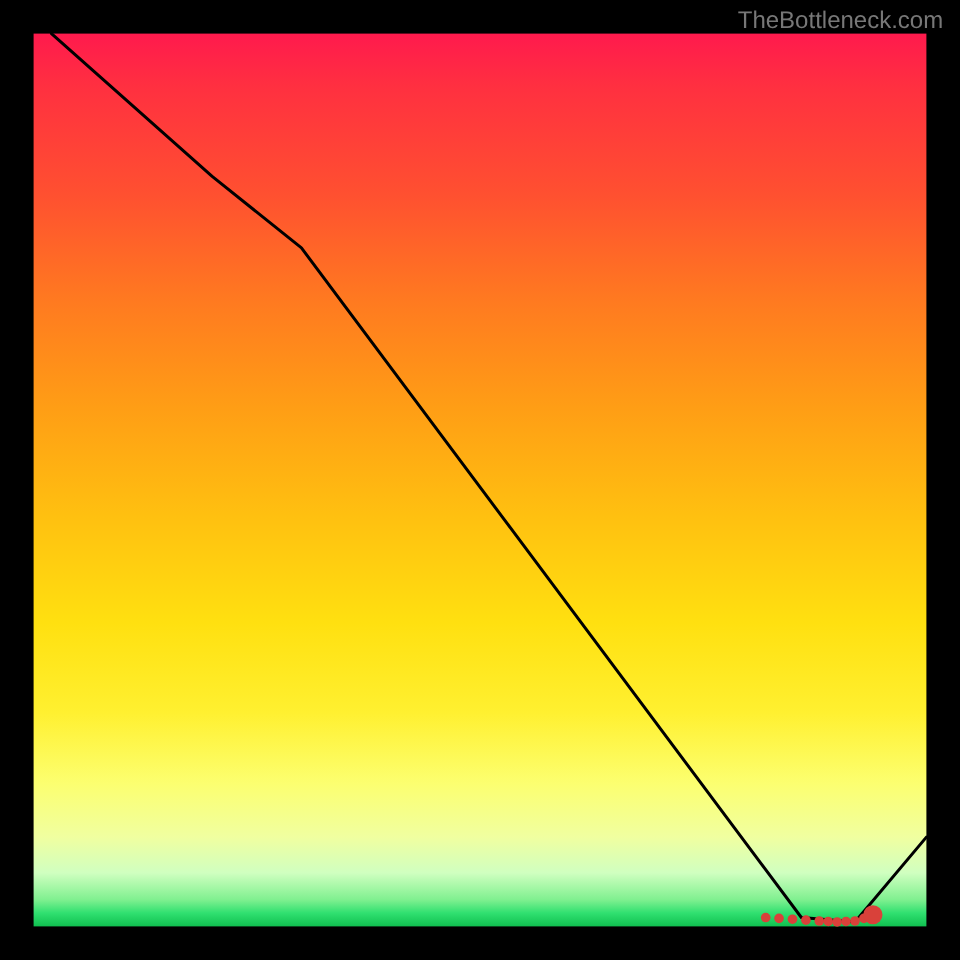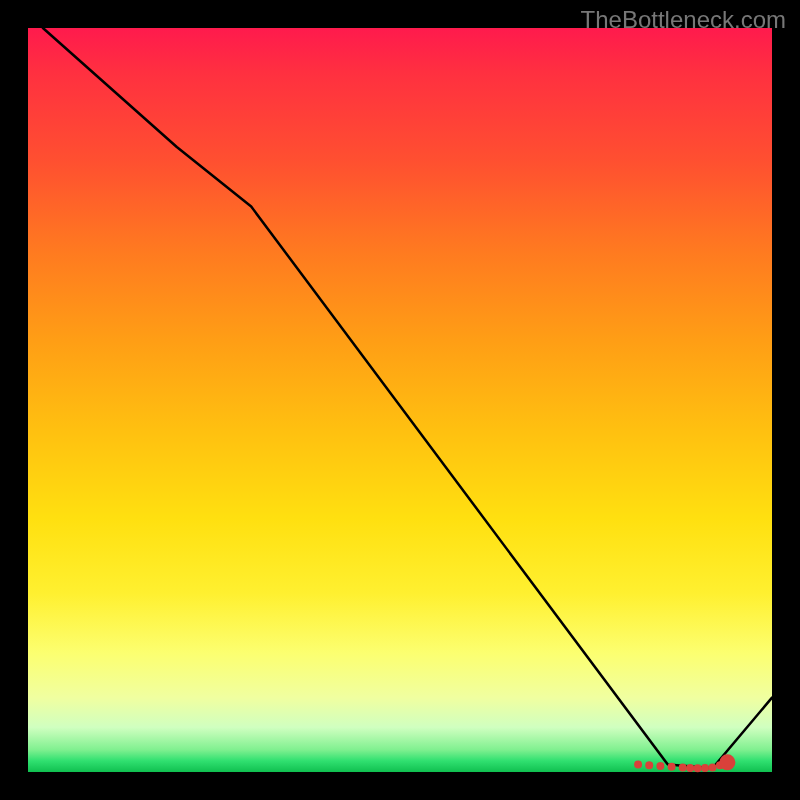--- a/index.html
+++ b/index.html
@@ -15,21 +15,21 @@
     width: 800px;
     height: 800px;
     position: relative;
     background: #000;
   }
   .watermark {
     position: absolute;
     top: 6px;
     right: 14px;
     color: #777;
-    font-size: 24px;
+    font-size: 20px;
     font-family: Arial, sans-serif;
     z-index: 10;
   }
   .plot-area {
     position: absolute;
     left: 28px;
     top: 28px;
     width: 744px;
     height: 744px;
   }

